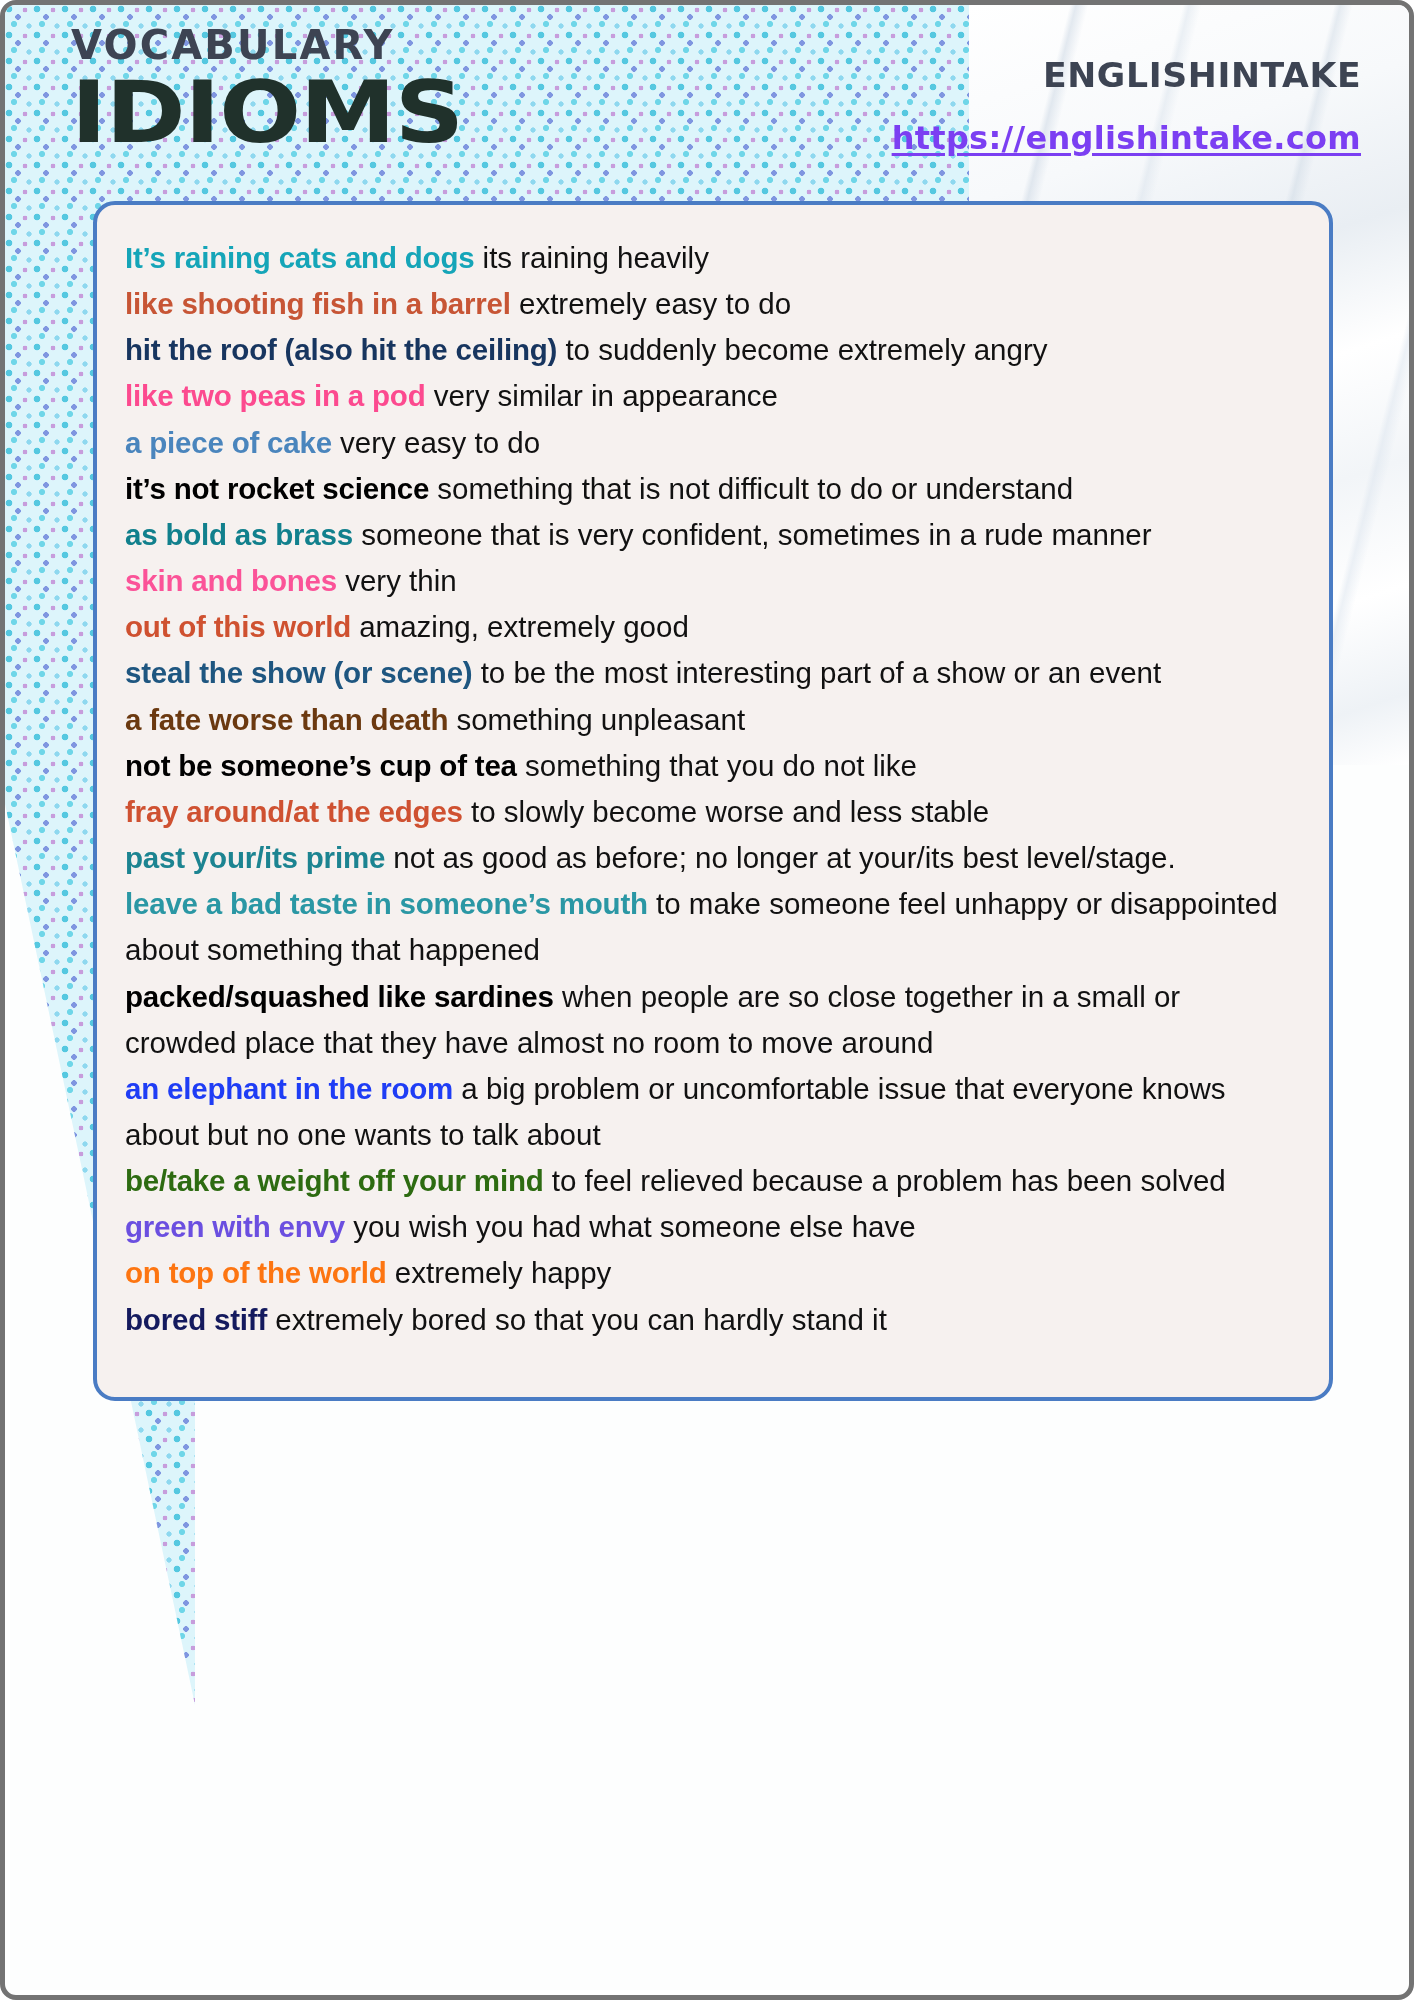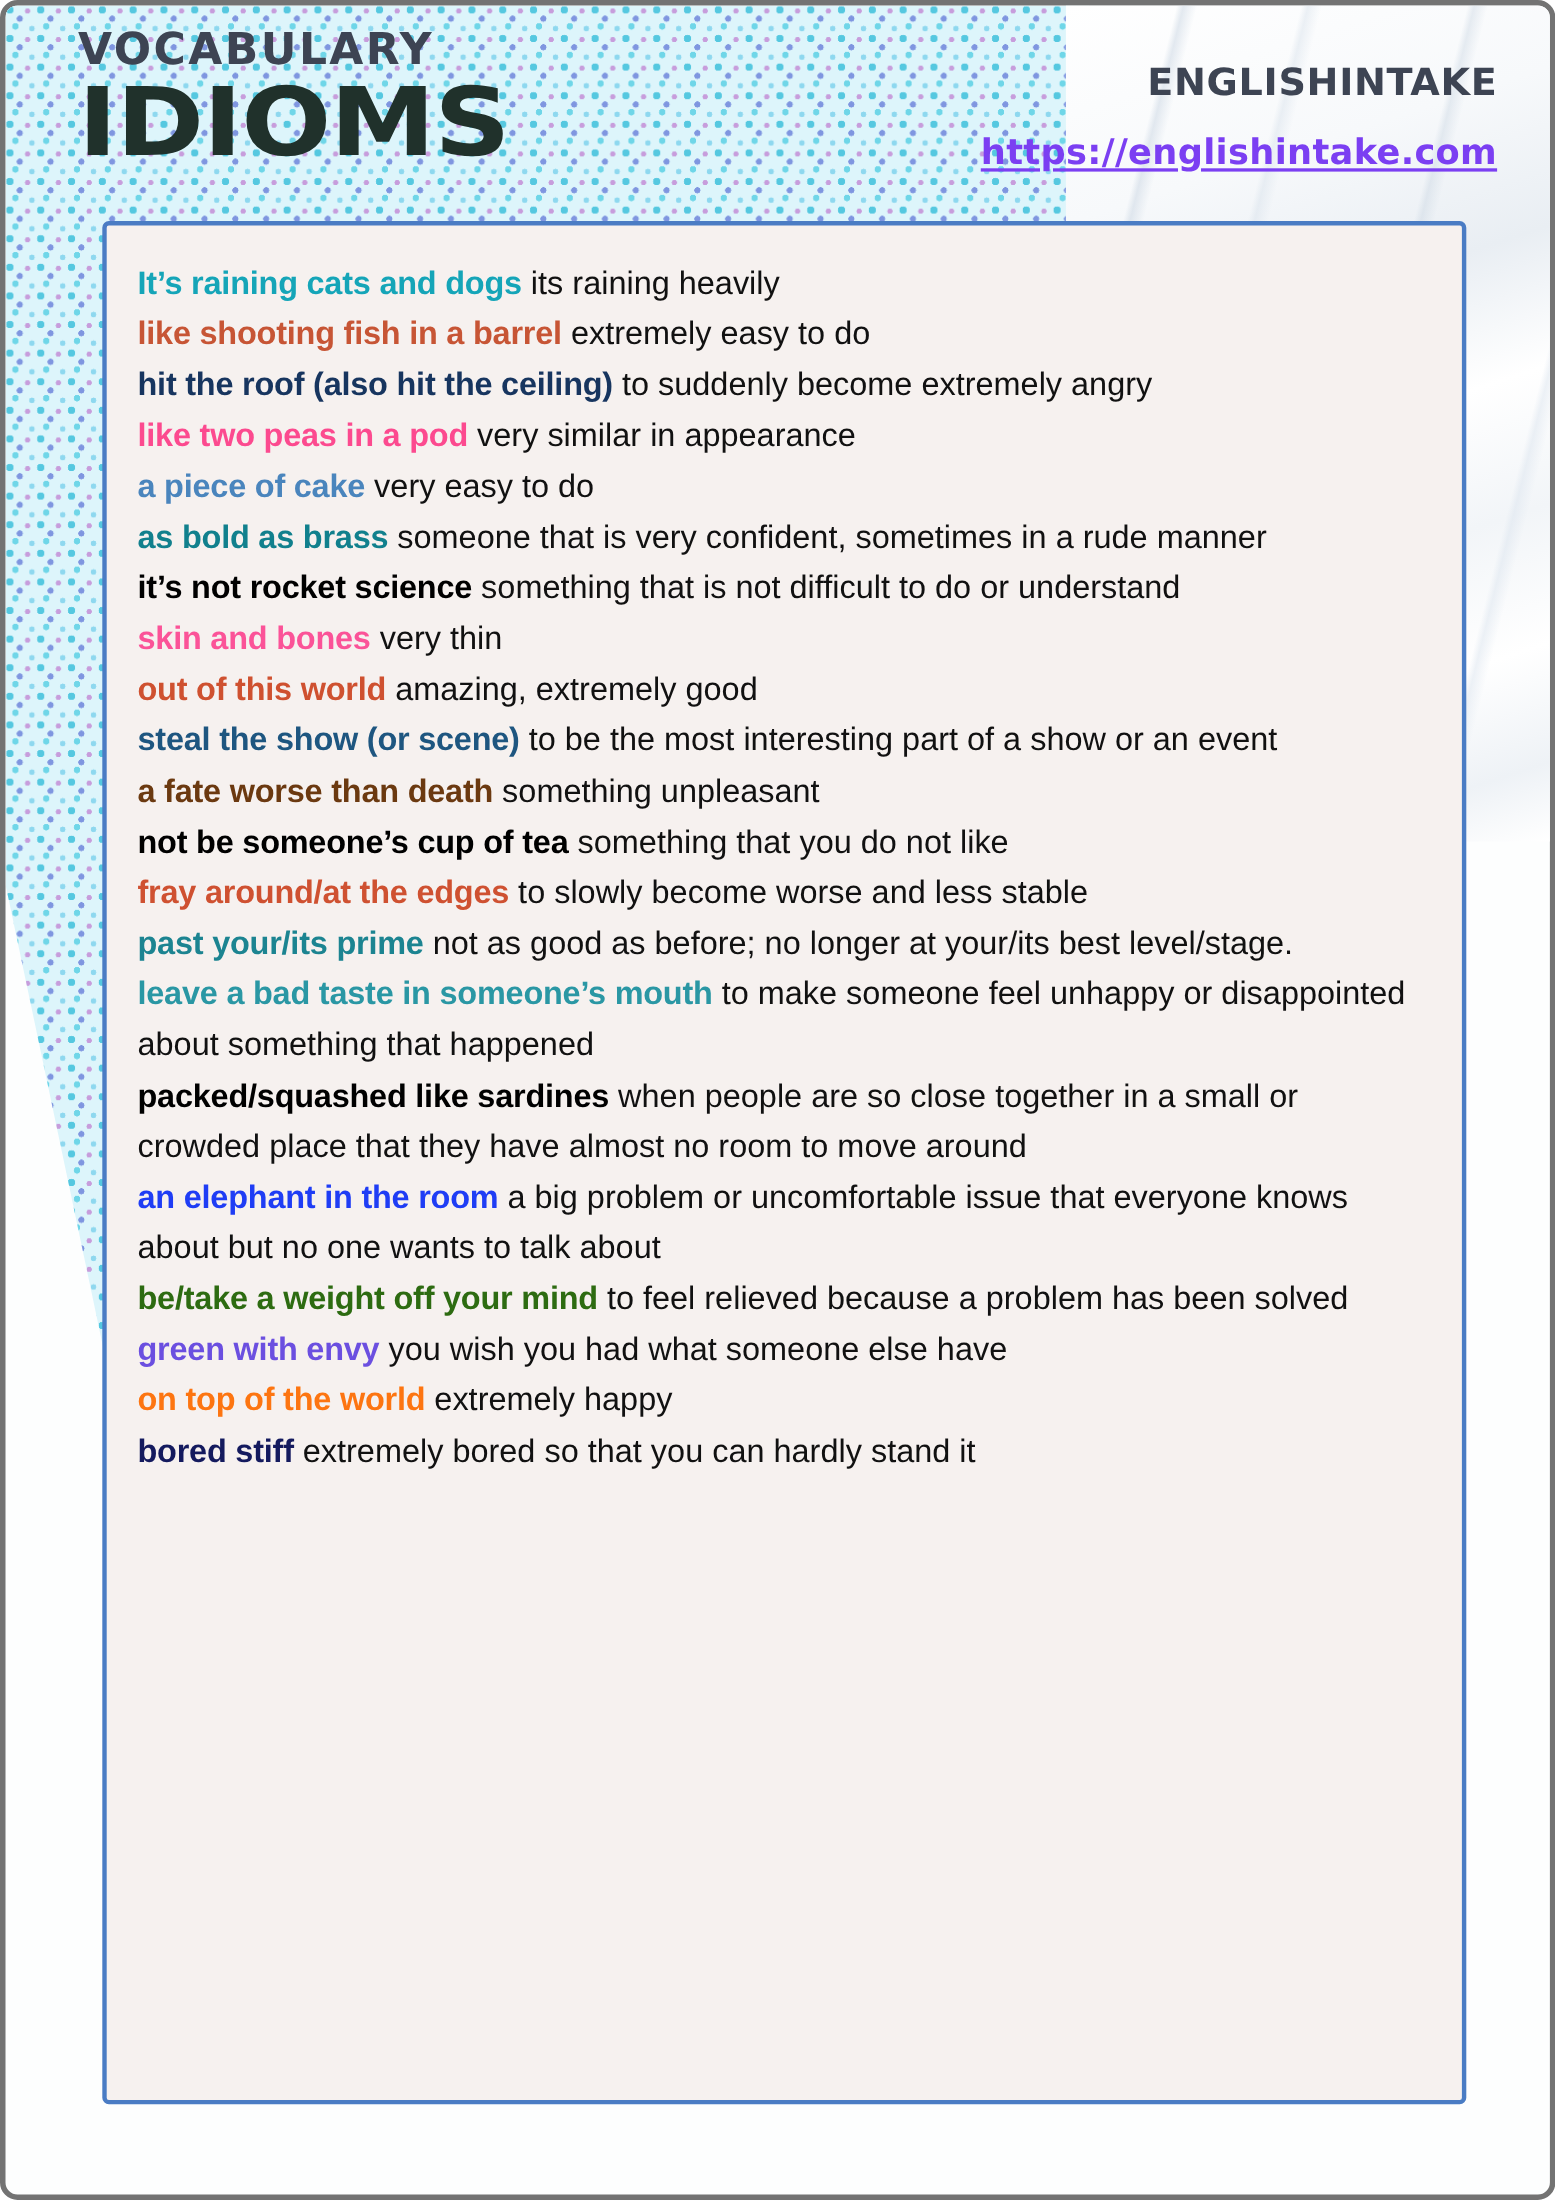--- a/index.html
+++ b/index.html
@@ -135,24 +135,24 @@
     font-family: "DejaVu Sans", sans-serif;
     letter-spacing: 0.3px;
   }
 
   
   .card {
     position: absolute;
     left: 88px;
     top: 196px;
     width: 1240px;
-    height: 1712px;
+    height: 1200px;
     background: #f6f1ef;
     border: 4px solid #4a7cc4;
-    border-radius: 6px;
+    border-radius: 22px;
     padding: 30px 44px 34px 28px;
     z-index: 10;
     overflow: hidden;
   }
   .entries {
     font-size: 29.5px;
     line-height: 1.565;
     color: #111111;
     font-family: "Liberation Sans", sans-serif;
   }
@@ -189,22 +189,22 @@
     </div>
   </div>
 
   <div class="card">
     <div class="entries" id="entries">
         <p class="entry"><span class="idiom" style="color: rgb(21, 165, 184);">It’s raining cats and dogs</span><span class="meaning"> its raining heavily</span></p>
         <p class="entry"><span class="idiom" style="color: rgb(199, 85, 53);">like shooting fish in a barrel</span><span class="meaning"> extremely easy to do</span></p>
         <p class="entry"><span class="idiom" style="color: rgb(23, 53, 95);">hit the roof (also hit the ceiling)</span><span class="meaning"> to suddenly become extremely angry</span></p>
         <p class="entry"><span class="idiom" style="color: rgb(252, 74, 143);">like two peas in a pod</span><span class="meaning"> very similar in appearance</span></p>
         <p class="entry"><span class="idiom" style="color: rgb(74, 133, 189);">a piece of cake</span><span class="meaning"> very easy to do</span></p>
+        <p class="entry"><span class="idiom" style="color: rgb(0, 0, 0);">it’s not rocket science</span><span class="meaning"> something that is not difficult to do or understand</span></p>
         <p class="entry"><span class="idiom" style="color: rgb(17, 128, 141);">as bold as brass</span><span class="meaning"> someone that is very confident, sometimes in a rude manner</span></p>
-        <p class="entry"><span class="idiom" style="color: rgb(0, 0, 0);">it’s not rocket science</span><span class="meaning"> something that is not difficult to do or understand</span></p>
         <p class="entry"><span class="idiom" style="color: rgb(251, 83, 152); margin-top: 24px;">skin and bones</span><span class="meaning"> very thin</span></p>
         <p class="entry"><span class="idiom" style="color: rgb(207, 81, 48);">out of this world</span><span class="meaning"> amazing, extremely good</span></p>
         <p class="entry"><span class="idiom" style="color: rgb(30, 86, 128);">steal the show (or scene)</span><span class="meaning"> to be the most interesting part of a show or an event</span></p>
         <p class="entry"><span class="idiom" style="color: rgb(107, 57, 16);">a fate worse than death</span><span class="meaning"> something unpleasant</span></p>
         <p class="entry"><span class="idiom" style="color: rgb(0, 0, 0);">not be someone’s cup of tea</span><span class="meaning"> something that you do not like</span></p>
         <p class="entry"><span class="idiom" style="color: rgb(207, 81, 49);">fray around/at the edges</span><span class="meaning"> to slowly become worse and less stable</span></p>
         <p class="entry"><span class="idiom" style="color: rgb(28, 132, 145);">past your/its prime</span><span class="meaning"> not as good as before; no longer at your/its best level/stage.</span></p>
         <p class="entry"><span class="idiom" style="color: rgb(42, 151, 164);">leave a bad taste in someone’s mouth</span><span class="meaning"> to make someone feel unhappy or disappointed about something that happened</span></p>
         <p class="entry"><span class="idiom" style="color: rgb(0, 0, 0);">packed/squashed like sardines</span><span class="meaning"> when people are so close together in a small or crowded place that they have almost no room to move around</span></p>
         <p class="entry"><span class="idiom" style="color: rgb(31, 61, 245);">an elephant in the room</span><span class="meaning"> a big problem or uncomfortable issue that everyone knows about but no one wants to talk about</span></p>

